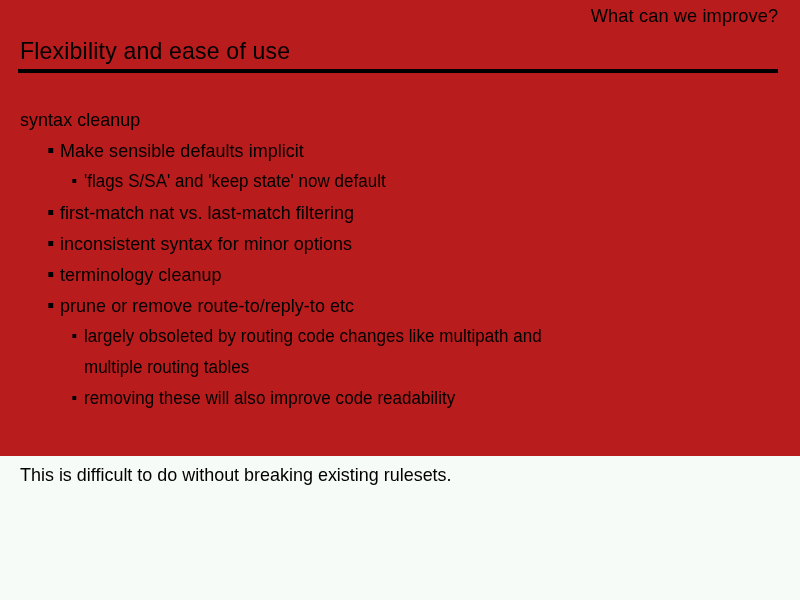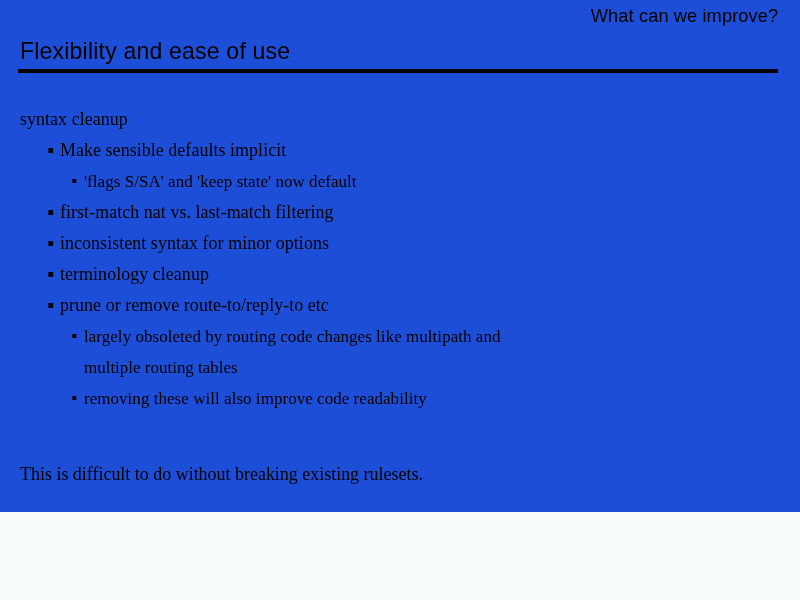--- a/index.html
+++ b/index.html
@@ -11,22 +11,22 @@
     height: 600px;
     background: #f7fbf7;
     font-family: "Liberation Sans", "DejaVu Sans", sans-serif;
     color: #000000;
     overflow: hidden;
   }
 
   .slide {
     position: relative;
     width: 800px;
-    height: 512px;
-    background: #1d4ed8;
+    height: 456px;
+    background: #b91c1c;
   }
 
   
   .header {
     position: absolute;
     left: 0;
     top: 0;
     width: 800px;
     height: 76px;
   }
@@ -63,21 +63,20 @@
     height: 4px;
     background: #000000;
   }
 
   
   .body-area {
     position: absolute;
     left: 0;
     top: 104px;
     width: 800px;
-    font-family: Liberation Serif, serif;
   }
 
   .line {
     position: relative;
     font-size: 18.5px;
     line-height: 31px;
     letter-spacing: 0.05px;
     white-space: nowrap;
     transform: scaleX(0.97);
     transform-origin: left top;

